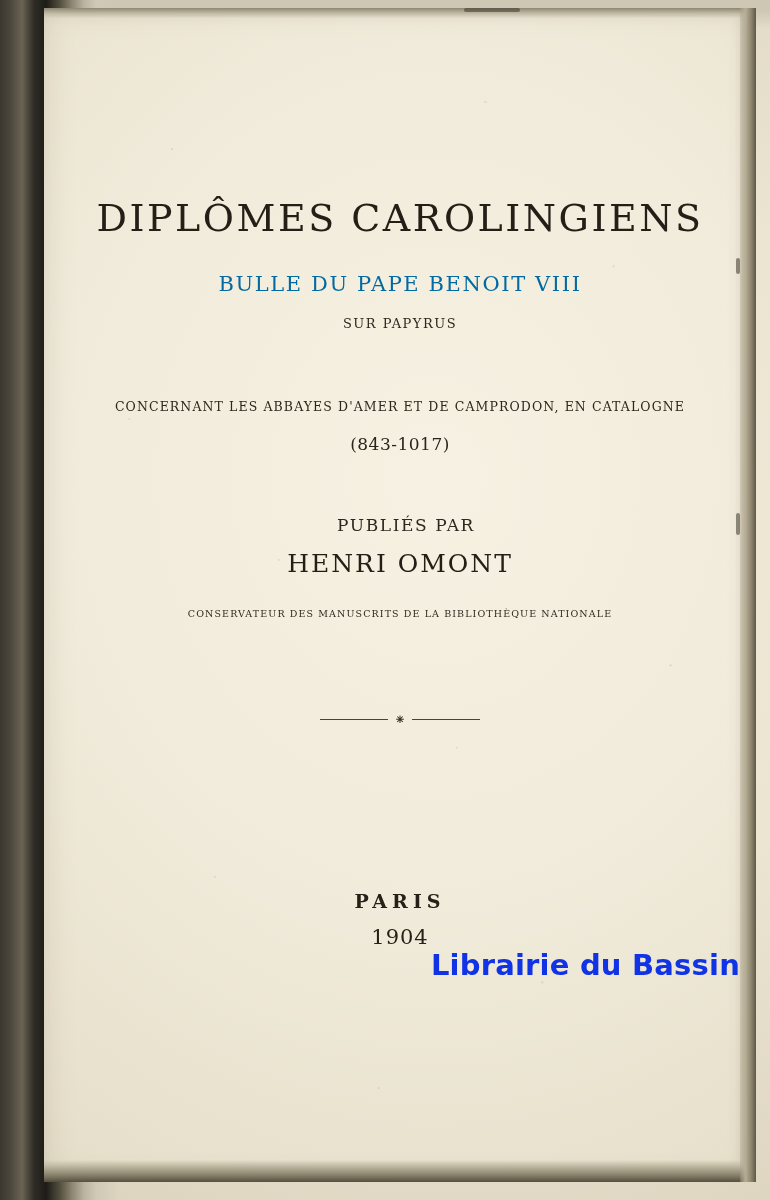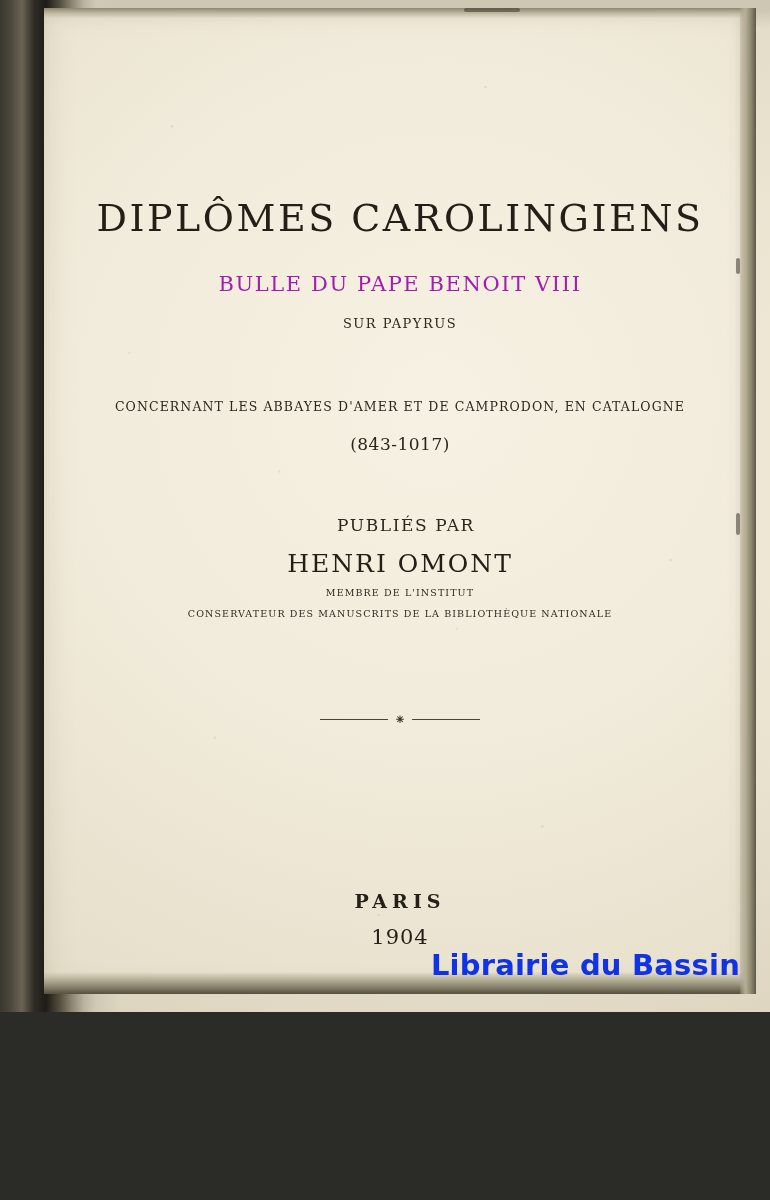--- a/index.html
+++ b/index.html
@@ -3,21 +3,21 @@
 <meta charset="utf-8">
 <style>
   html, body {
     margin: 0;
     padding: 0;
     background: #2b2b28;
   }
   .page {
     position: relative;
     width: 770px;
-    height: 1012px;
+    height: 1200px;
     overflow: hidden;
     background: #d9d4c6;
     font-family: "DejaVu Serif", serif;
   }
 
   
   .backdrop {
     position: absolute;
     inset: 0;
     background:
@@ -95,21 +95,21 @@
     font-weight: 400;
     color: #231f17;
     font-family: "DejaVu Serif", serif;
   }
   .subtitle-1 {
     position: absolute;
     left: 0; right: 0;
     top: 272px;
     font-size: 21px;
     letter-spacing: 1.6px;
-    color: #a21caf;
+    color: #0369a1;
   }
   .subtitle-2 {
     position: absolute;
     left: 0; right: 0;
     top: 316px;
     font-size: 13px;
     letter-spacing: 1.5px;
     color: #2d281e;
   }
   .subtitle-3 {
@@ -248,21 +248,20 @@
 
   <div class="content">
     <div class="title-main">DIPLÔMES CAROLINGIENS</div>
     <div class="subtitle-1">BULLE DU PAPE BENOIT VIII</div>
     <div class="subtitle-2">SUR PAPYRUS</div>
     <div class="subtitle-4">CONCERNANT LES ABBAYES D'AMER ET DE CAMPRODON, EN CATALOGNE</div>
     <div class="date-range">(843-1017)</div>
 
     <div class="published-by">PUBLIÉS PAR</div>
     <div class="author">HENRI OMONT</div>
-    <div class="author-title-1">MEMBRE DE L'INSTITUT</div>
     <div class="author-title-2">CONSERVATEUR DES MANUSCRITS DE LA BIBLIOTHÈQUE NATIONALE</div>
 
     <div class="ornament">
       <span class="rule"></span>
       <span class="glyph">⁕</span>
       <span class="rule"></span>
     </div>
 
     <div class="imprint-city">PARIS</div>
     <div class="imprint-year">1904</div>

